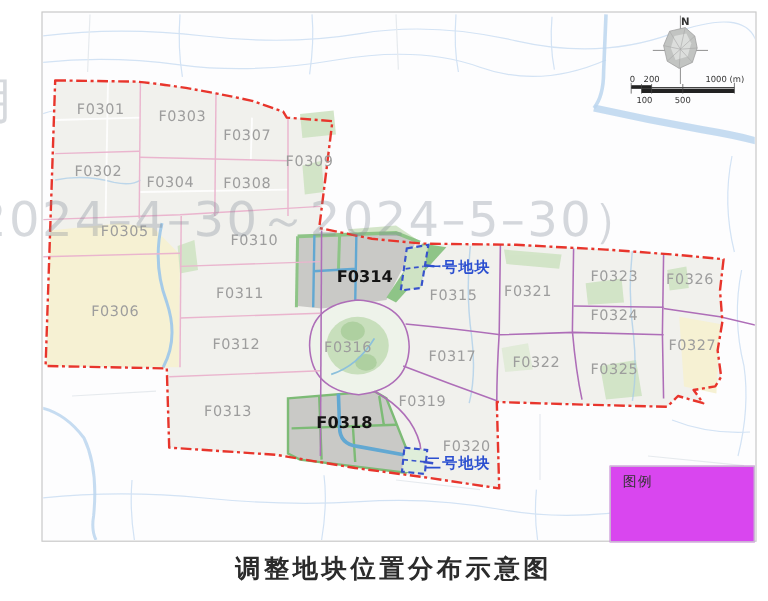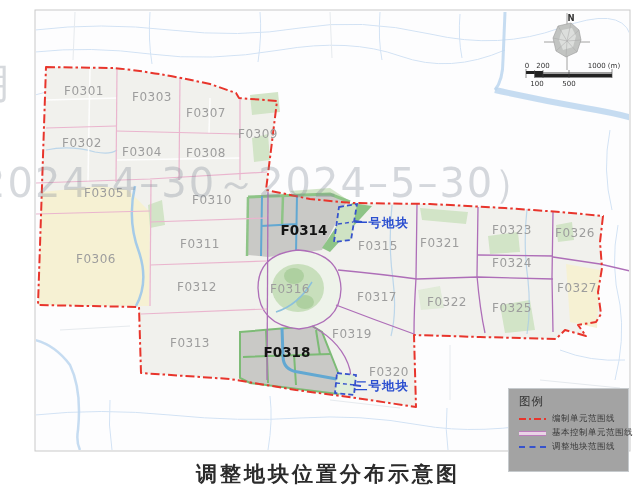--- a/index.html
+++ b/index.html
@@ -6,21 +6,21 @@
   #stage{position:relative;width:640px;height:501px;background:#fff;overflow:hidden;
          font-family:"DejaVu Sans","Liberation Sans",sans-serif;}
   svg{position:absolute;left:0;top:0;}
   
   .plabel{font-family:"DejaVu Sans",sans-serif;font-size:12px;fill:#9d9d9d;text-anchor:middle;letter-spacing:.5px;}
   .plabel.bold{font-size:13.5px;font-weight:bold;fill:#141414;letter-spacing:0;}
   .plabel.blue{font-size:12.5px;font-weight:bold;fill:#2b4fd0;letter-spacing:1px;}
   .sbar{font-size:7px;fill:#333;text-anchor:middle;font-family:"DejaVu Sans",sans-serif;}
   .nlabel{font-size:8.5px;font-weight:bold;fill:#333;text-anchor:middle;}
   
-  #legend{position:absolute;left:508px;top:388px;width:121px;height:84px;background:#a3a3a3;
+  #legend{position:absolute;left:508px;top:388px;width:121px;height:64px;background:#d946ef;
           border:1px solid #c6cacd;box-sizing:border-box;padding:5px 0 0 10px;z-index:5;}
   #legend .ltitle{font-size:11.5px;color:#333;letter-spacing:1px;}
   .legend-row{display:flex;align-items:center;margin-top:6px;height:8px;}
   .swatch{display:inline-block;width:27px;margin-right:6px;flex:0 0 27px;}
   .swatch.red-dashdot{height:2px;background:repeating-linear-gradient(90deg,#e8352c 0 7px,rgba(0,0,0,0) 7px 10px,#e8352c 10px 12px,rgba(0,0,0,0) 12px 15px);}
   .swatch.pink-solid{height:3px;background:#ead4e6;border-top:1px solid #bd7cbd;border-bottom:1px solid #bd7cbd;}
   .swatch.blue-dash{height:0;border-top:2px dashed #3752cc;}
   .legend-label{font-size:8.5px;color:#3a3a3a;white-space:nowrap;letter-spacing:.5px;}
   
   .wm{position:absolute;color:rgba(128,136,148,.32);white-space:nowrap;z-index:6;pointer-events:none;
@@ -249,33 +249,19 @@
         <g id="scalebar-bottom">
             <text x="537" y="86" class="sbar">100</text>
             <text x="569" y="86" class="sbar">500</text>
           </g>
       </g>
     </g>
   </svg>
 
   <div id="legend">
     <div class="ltitle">图例</div>
-    <div id="legend-items">
-        <div class="legend-row">
-          <span class="swatch red-dashdot"></span>
-          <span class="legend-label">编制单元范围线</span>
-        </div>
-        <div class="legend-row">
-          <span class="swatch pink-solid"></span>
-          <span class="legend-label">基本控制单元范围线</span>
-        </div>
-        <div class="legend-row">
-          <span class="swatch blue-dash"></span>
-          <span class="legend-label">调整地块范围线</span>
-        </div>
-      </div>
   </div>
 
   <div id="wm-main" class="wm">（2024–4–30～2024–5–30）</div>
   <div id="wm-left" class="wm">月</div>
 
   <div id="map-title">调整地块位置分布示意图</div>
 </div>
 
 </body></html>

